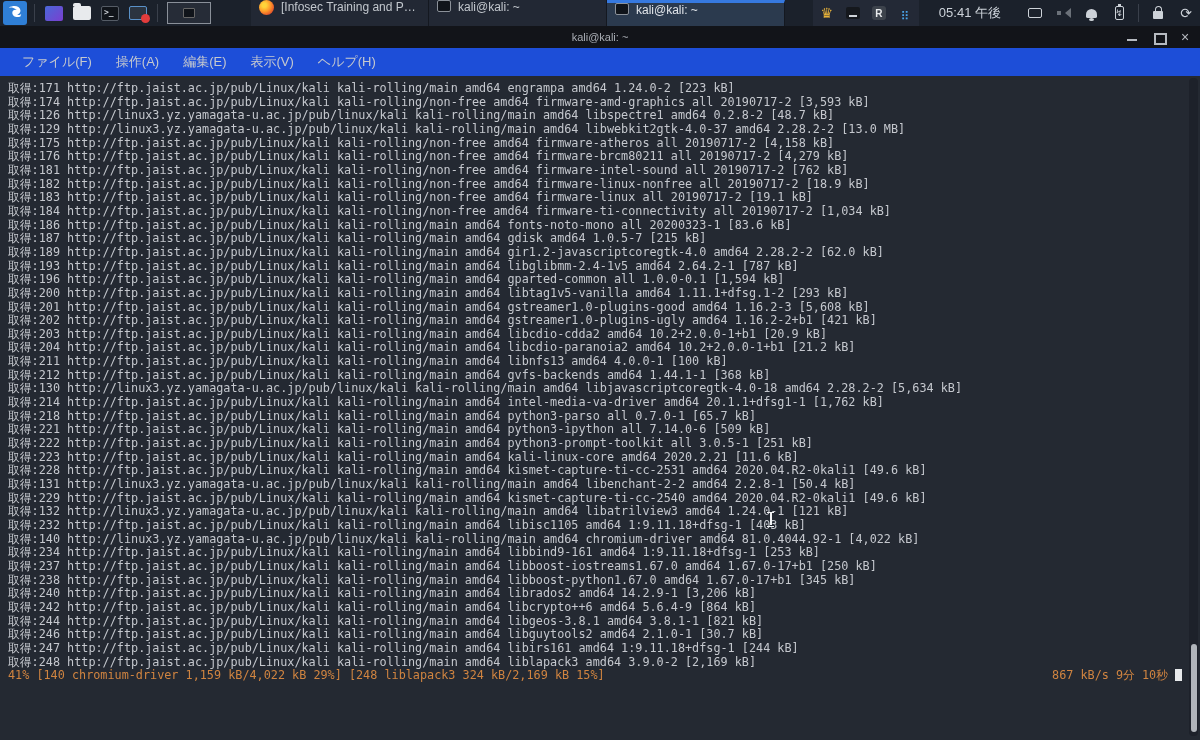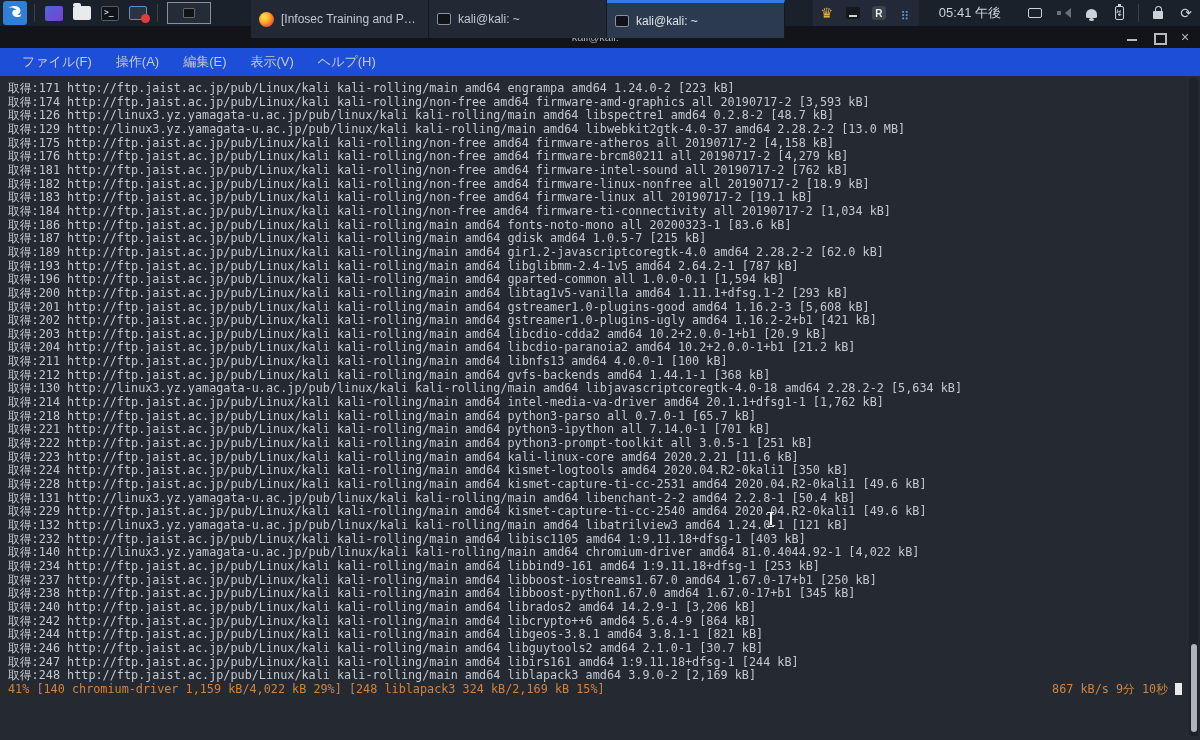--- a/index.html
+++ b/index.html
@@ -26,21 +26,21 @@
   .ic-screen { width:18px; height:14px; background:#2b3440; border:1px solid #5a91c8;
                border-radius:2px; position:relative; }
   .ic-screen:after { content:""; position:absolute; right:-4px; bottom:-4px; width:9px; height:9px;
                      background:#e23c3c; border-radius:50%; }
   .pager { display:flex; margin-left:4px; }
   .ws { width:44px; height:22px; border:1px solid #8a9099; background:#262c37;
         display:flex; align-items:center; justify-content:center; }
   .ws .mini { width:12px; height:10px; background:#10141a; border:1px solid #666; border-radius:1px; }
 
   .winbtns { display:flex; margin-left:40px; height:26px; }
-  .wbtn { width:178px; height:38px; display:flex; align-items:center; gap:7px; padding:0 8px;
+  .wbtn { width:178px; height:26px; display:flex; gap:7px; padding:0 8px;
           background:#222834; border-right:1px solid #141820; color:#c2c7cd; font-size:12px;
           white-space:nowrap; overflow:hidden; cursor:pointer; }
   .wbtn.active { background:#2b3a4e; border-top:3px solid #3679e0; color:#dfe3e8; }
   .wbtn .lbl { overflow:hidden; text-overflow:ellipsis; }
   .ic-ff { width:15px; height:15px; border-radius:50%; flex:none;
            background:radial-gradient(circle at 35% 35%,#ffd43a 15%,#ff9a2a 45%,#e0482b 80%); }
   .ic-tb { width:14px; height:12px; background:#10141a; border:1px solid #8b9199;
            border-radius:2px; flex:none; }
 
   .tray { margin-left:auto; display:flex; align-items:center; height:26px; }
@@ -228,24 +228,23 @@
       <div class="tline">取得:200 http://ftp.jaist.ac.jp/pub/Linux/kali kali-rolling/main amd64 libtag1v5-vanilla amd64 1.11.1+dfsg.1-2 [293 kB]</div>
       <div class="tline">取得:201 http://ftp.jaist.ac.jp/pub/Linux/kali kali-rolling/main amd64 gstreamer1.0-plugins-good amd64 1.16.2-3 [5,608 kB]</div>
       <div class="tline">取得:202 http://ftp.jaist.ac.jp/pub/Linux/kali kali-rolling/main amd64 gstreamer1.0-plugins-ugly amd64 1.16.2-2+b1 [421 kB]</div>
       <div class="tline">取得:203 http://ftp.jaist.ac.jp/pub/Linux/kali kali-rolling/main amd64 libcdio-cdda2 amd64 10.2+2.0.0-1+b1 [20.9 kB]</div>
       <div class="tline">取得:204 http://ftp.jaist.ac.jp/pub/Linux/kali kali-rolling/main amd64 libcdio-paranoia2 amd64 10.2+2.0.0-1+b1 [21.2 kB]</div>
       <div class="tline">取得:211 http://ftp.jaist.ac.jp/pub/Linux/kali kali-rolling/main amd64 libnfs13 amd64 4.0.0-1 [100 kB]</div>
       <div class="tline">取得:212 http://ftp.jaist.ac.jp/pub/Linux/kali kali-rolling/main amd64 gvfs-backends amd64 1.44.1-1 [368 kB]</div>
       <div class="tline">取得:130 http://linux3.yz.yamagata-u.ac.jp/pub/linux/kali kali-rolling/main amd64 libjavascriptcoregtk-4.0-18 amd64 2.28.2-2 [5,634 kB]</div>
       <div class="tline">取得:214 http://ftp.jaist.ac.jp/pub/Linux/kali kali-rolling/main amd64 intel-media-va-driver amd64 20.1.1+dfsg1-1 [1,762 kB]</div>
       <div class="tline">取得:218 http://ftp.jaist.ac.jp/pub/Linux/kali kali-rolling/main amd64 python3-parso all 0.7.0-1 [65.7 kB]</div>
-      <div class="tline">取得:221 http://ftp.jaist.ac.jp/pub/Linux/kali kali-rolling/main amd64 python3-ipython all 7.14.0-1 [701 kB]</div>
+      <div class="tline">取得:221 http://ftp.jaist.ac.jp/pub/Linux/kali kali-rolling/main amd64 python3-ipython all 7.14.0-6 [509 kB]</div>
       <div class="tline">取得:222 http://ftp.jaist.ac.jp/pub/Linux/kali kali-rolling/main amd64 python3-prompt-toolkit all 3.0.5-1 [251 kB]</div>
       <div class="tline">取得:223 http://ftp.jaist.ac.jp/pub/Linux/kali kali-rolling/main amd64 kali-linux-core amd64 2020.2.21 [11.6 kB]</div>
-      <div class="tline">取得:224 http://ftp.jaist.ac.jp/pub/Linux/kali kali-rolling/main amd64 kismet-logtools amd64 2020.04.R2-0kali1 [350 kB]</div>
       <div class="tline">取得:228 http://ftp.jaist.ac.jp/pub/Linux/kali kali-rolling/main amd64 kismet-capture-ti-cc-2531 amd64 2020.04.R2-0kali1 [49.6 kB]</div>
       <div class="tline">取得:131 http://linux3.yz.yamagata-u.ac.jp/pub/linux/kali kali-rolling/main amd64 libenchant-2-2 amd64 2.2.8-1 [50.4 kB]</div>
       <div class="tline">取得:229 http://ftp.jaist.ac.jp/pub/Linux/kali kali-rolling/main amd64 kismet-capture-ti-cc-2540 amd64 2020.04.R2-0kali1 [49.6 kB]</div>
       <div class="tline">取得:132 http://linux3.yz.yamagata-u.ac.jp/pub/linux/kali kali-rolling/main amd64 libatrilview3 amd64 1.24.0-1 [121 kB]</div>
       <div class="tline">取得:232 http://ftp.jaist.ac.jp/pub/Linux/kali kali-rolling/main amd64 libisc1105 amd64 1:9.11.18+dfsg-1 [403 kB]</div>
       <div class="tline">取得:140 http://linux3.yz.yamagata-u.ac.jp/pub/linux/kali kali-rolling/main amd64 chromium-driver amd64 81.0.4044.92-1 [4,022 kB]</div>
       <div class="tline">取得:234 http://ftp.jaist.ac.jp/pub/Linux/kali kali-rolling/main amd64 libbind9-161 amd64 1:9.11.18+dfsg-1 [253 kB]</div>
       <div class="tline">取得:237 http://ftp.jaist.ac.jp/pub/Linux/kali kali-rolling/main amd64 libboost-iostreams1.67.0 amd64 1.67.0-17+b1 [250 kB]</div>
       <div class="tline">取得:238 http://ftp.jaist.ac.jp/pub/Linux/kali kali-rolling/main amd64 libboost-python1.67.0 amd64 1.67.0-17+b1 [345 kB]</div>
       <div class="tline">取得:240 http://ftp.jaist.ac.jp/pub/Linux/kali kali-rolling/main amd64 librados2 amd64 14.2.9-1 [3,206 kB]</div>

